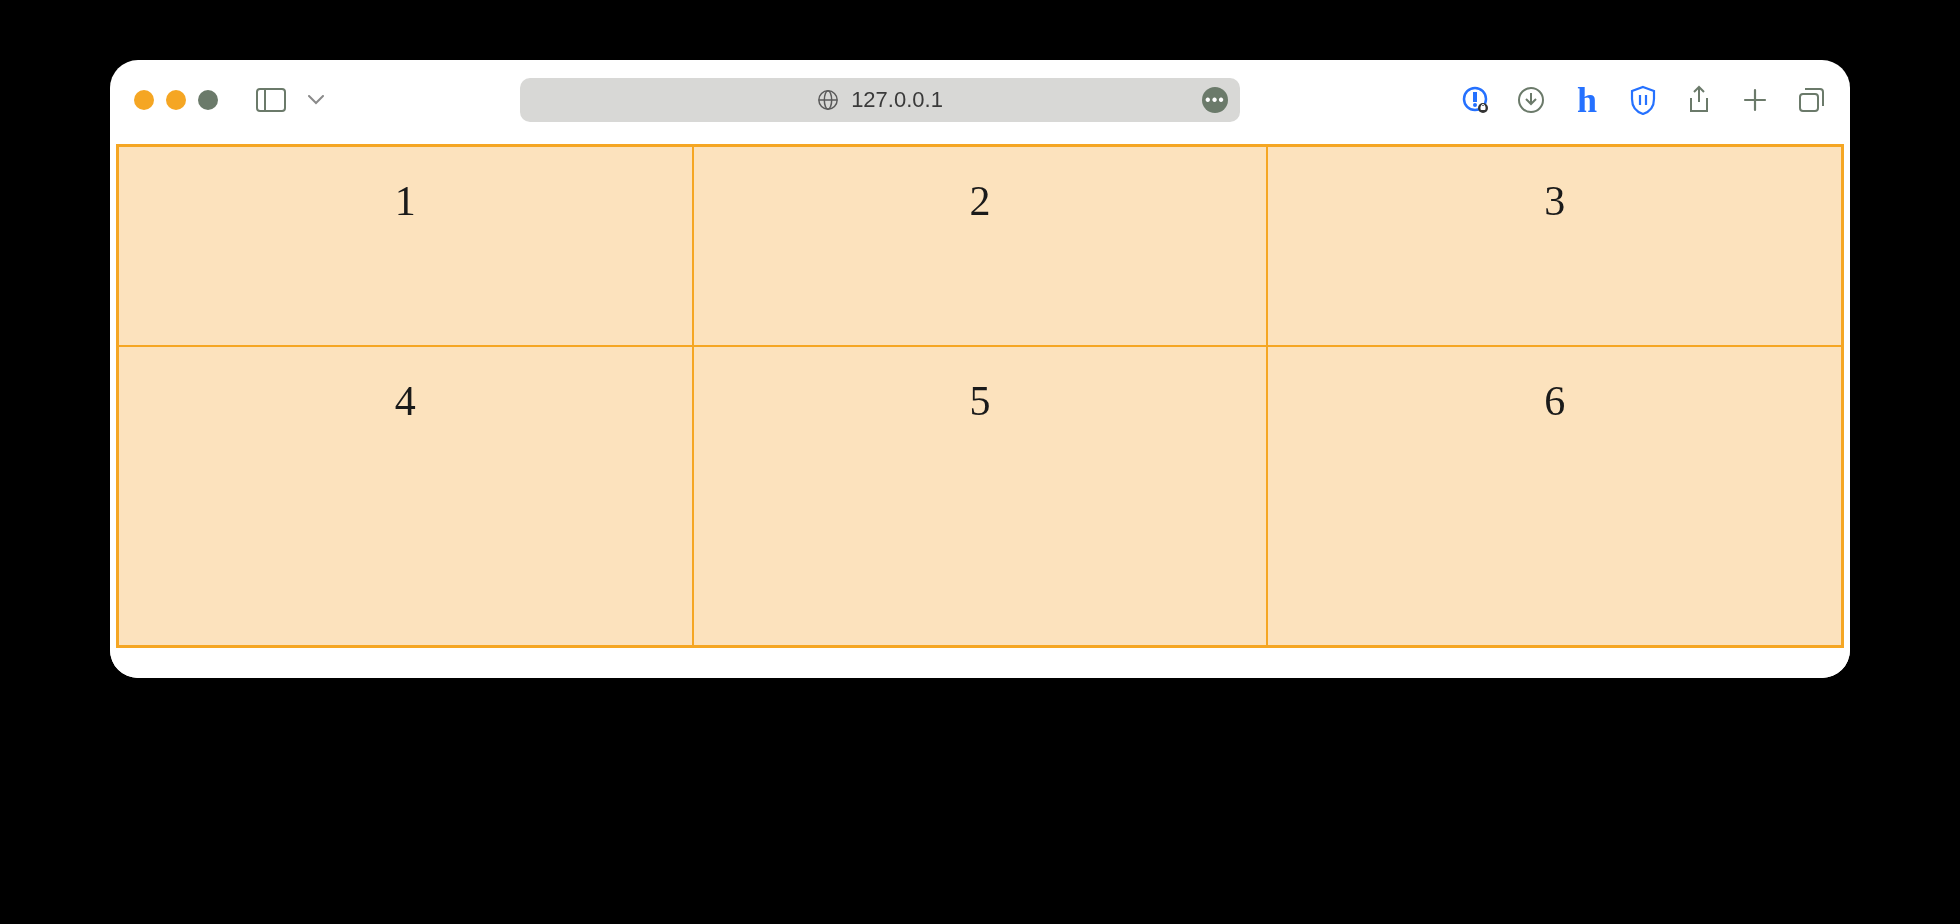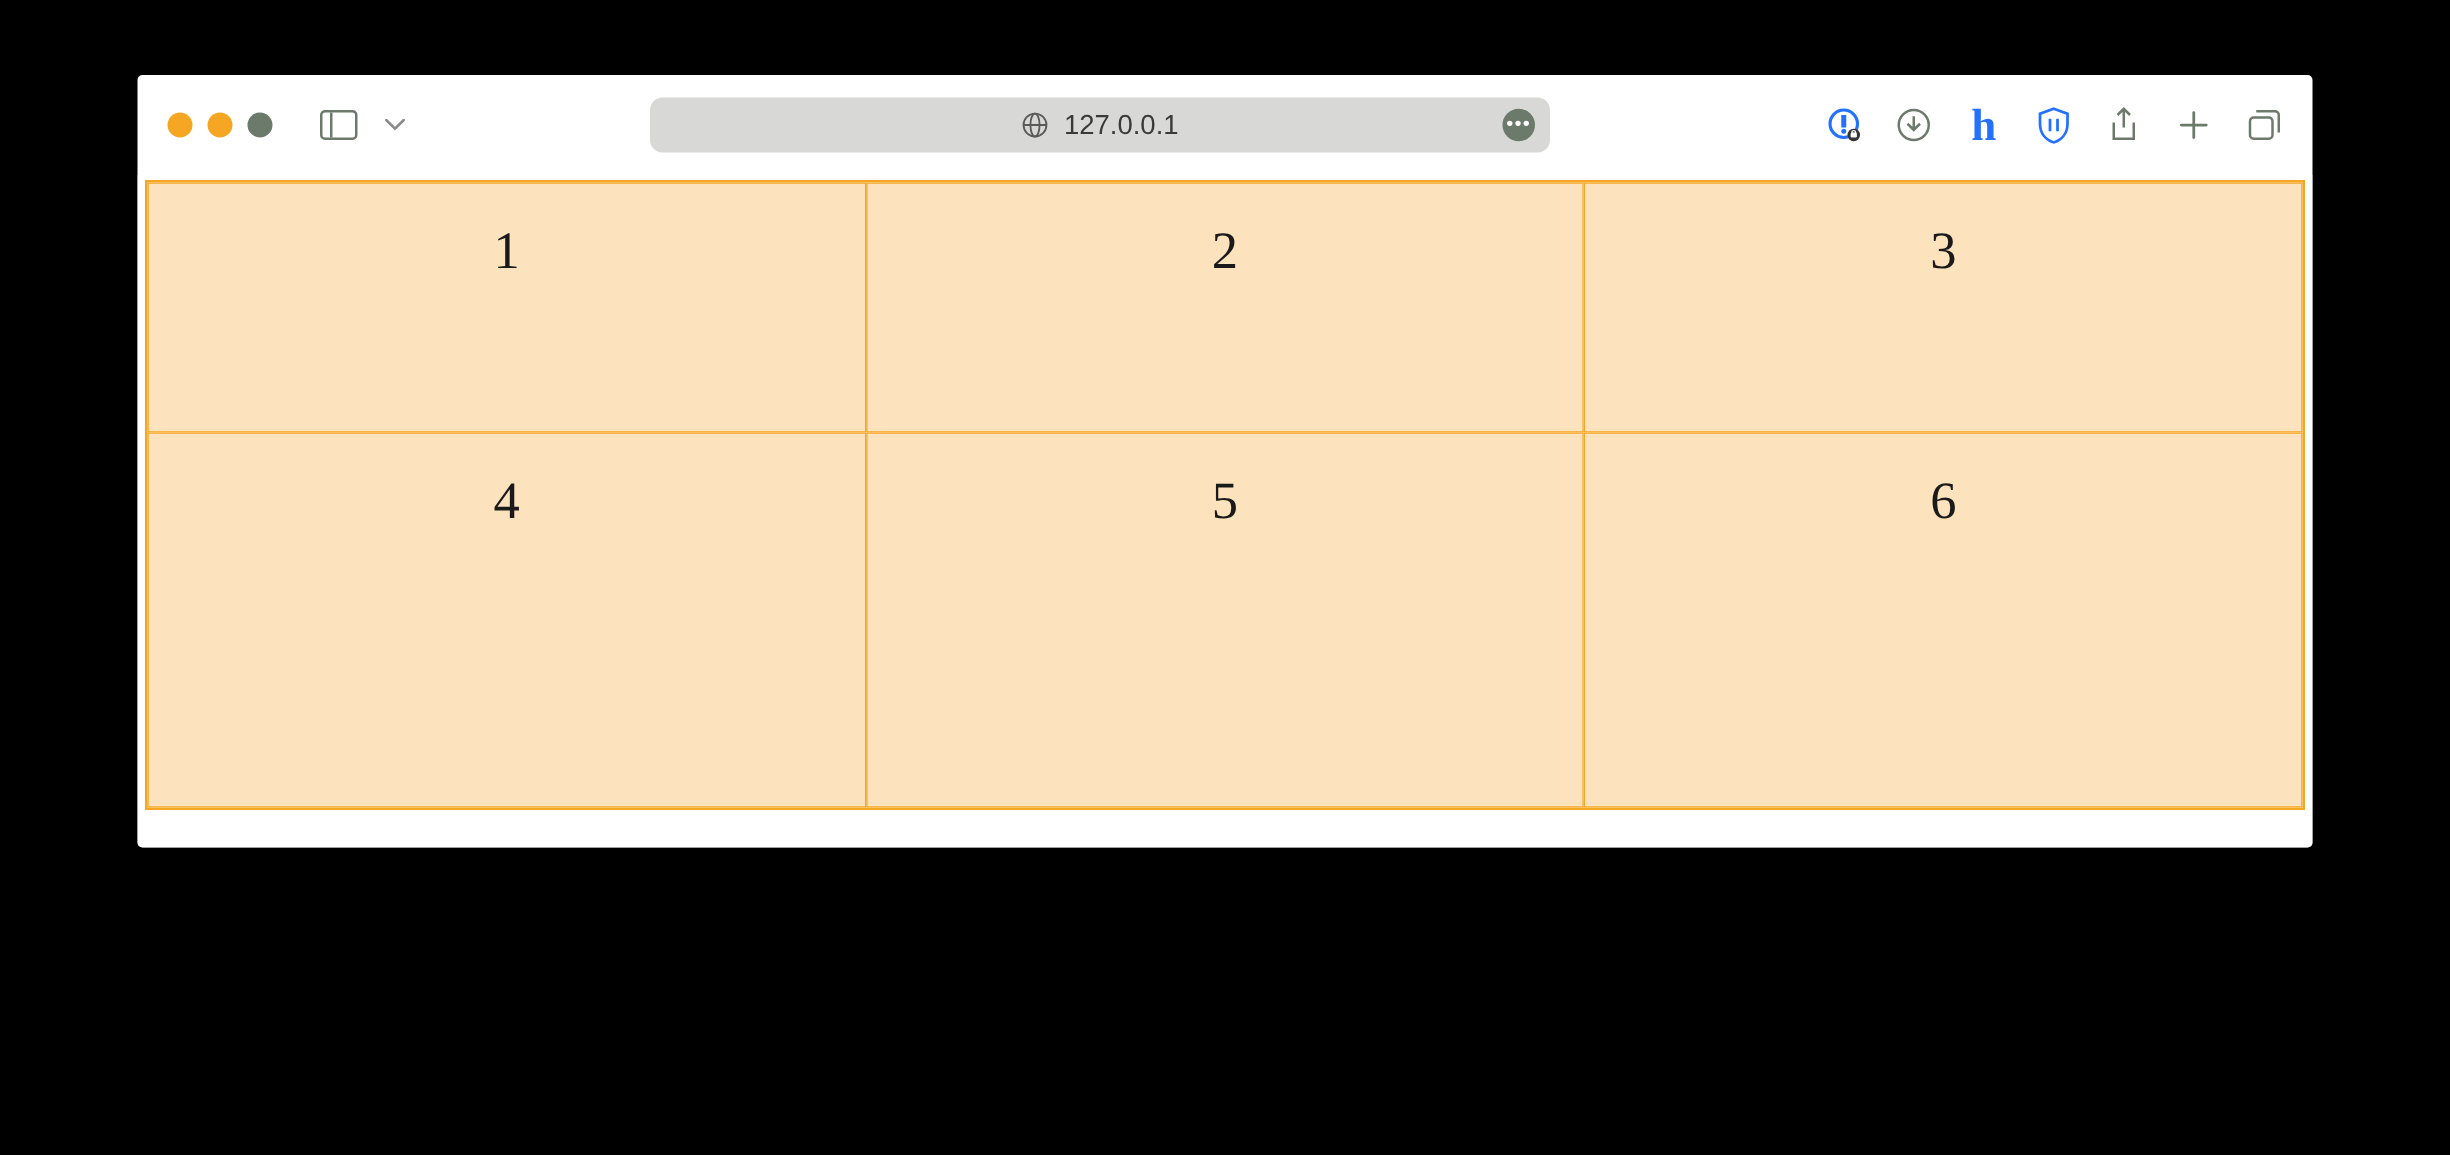--- a/index.html
+++ b/index.html
@@ -13,21 +13,21 @@
       height: 924px;
       display: flex;
       align-items: flex-start;
       justify-content: center;
       padding-top: 60px;
       font-family: Georgia, "Times New Roman", serif;
     }
     .browser-window {
       width: 1740px;
       background: #fff;
-      border-radius: 4px;
+      border-radius: 28px;
       overflow: hidden;
       box-shadow: 0 8px 40px rgba(0,0,0,0.5);
     }
     .browser-chrome {
       height: 80px;
       display: flex;
       align-items: center;
       padding: 0 24px;
       gap: 16px;
     }

